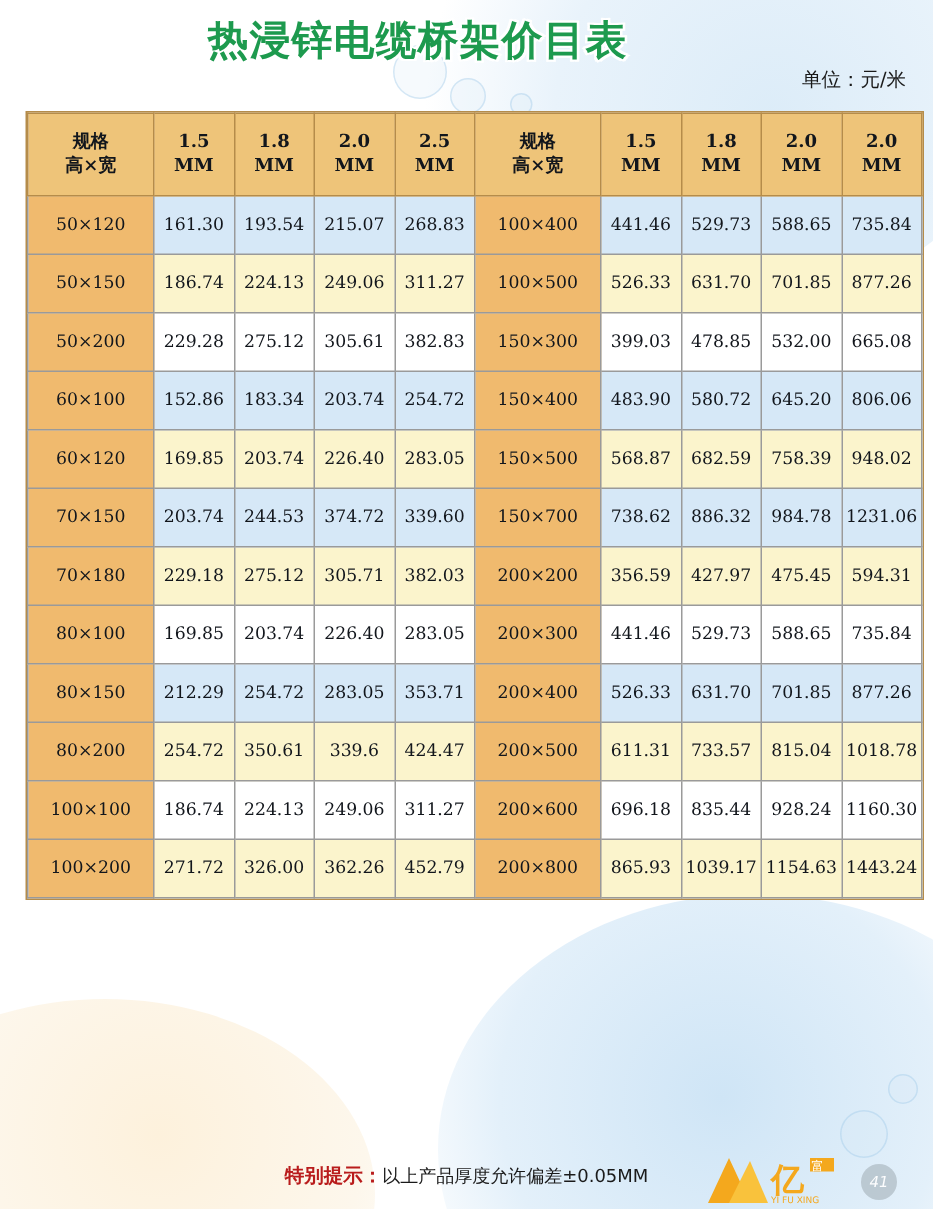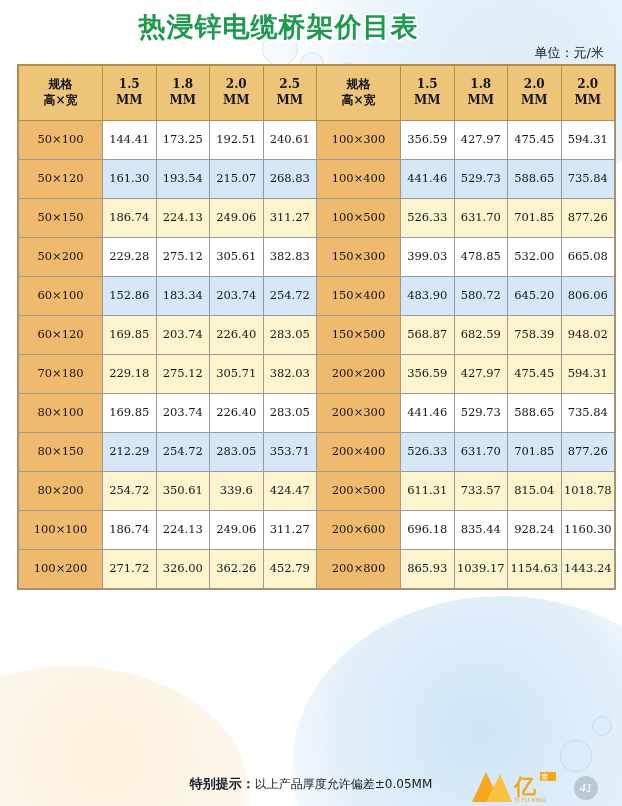--- a/index.html
+++ b/index.html
@@ -90,21 +90,21 @@
     top: 44px;
     font-family: "DejaVu Sans", sans-serif;
     font-size: 13px;
     color: #1a1a1a;
     z-index: 5;
   }
   
   .table-wrap {
     position: absolute;
     left: 18px;
-    top: 65px;
+    top: 75px;
     width: 586px;
     z-index: 4;
   }
   table.price {
     border-collapse: collapse;
     width: 586px;
     table-layout: fixed;
     background: #ffffff;
     box-shadow: 0 0 0 1px #b58c4a;
   }
@@ -141,21 +141,21 @@
     position: absolute;
     left: 0;
     top: 775px;
     width: 622px;
     text-align: center;
     font-family: "DejaVu Sans", sans-serif;
     font-size: 12px;
     z-index: 5;
   }
   .footer .tip {
-    color: #0f172a;
+    color: #b91c1c;
     font-weight: bold;
     font-size: 13px;
   }
   .footer .note { color: #1a1a1a; }
   
   .logo {
     position: absolute;
     right: 44px;
     bottom: 2px;
     height: 36px;
@@ -254,32 +254,20 @@
             <span class="l1">2.0</span>
             <span class="l2">MM</span>
           </th>
           <th>
             <span class="l1">2.0</span>
             <span class="l2">MM</span>
           </th>
         </tr>
       </thead>
       <tbody id="price-body">
-          <tr class="band-white">
-            <td class="spec">50×100</td>
-            <td class="val">144.41</td>
-            <td class="val">173.25</td>
-            <td class="val">192.51</td>
-            <td class="val">240.61</td>
-            <td class="spec">100×300</td>
-            <td class="val">356.59</td>
-            <td class="val">427.97</td>
-            <td class="val">475.45</td>
-            <td class="val">594.31</td>
-          </tr>
           <tr class="band-blue">
             <td class="spec">50×120</td>
             <td class="val">161.30</td>
             <td class="val">193.54</td>
             <td class="val">215.07</td>
             <td class="val">268.83</td>
             <td class="spec">100×400</td>
             <td class="val">441.46</td>
             <td class="val">529.73</td>
             <td class="val">588.65</td>
@@ -326,20 +314,32 @@
             <td class="val">169.85</td>
             <td class="val">203.74</td>
             <td class="val">226.40</td>
             <td class="val">283.05</td>
             <td class="spec">150×500</td>
             <td class="val">568.87</td>
             <td class="val">682.59</td>
             <td class="val">758.39</td>
             <td class="val">948.02</td>
           </tr>
+          <tr class="band-blue">
+            <td class="spec">70×150</td>
+            <td class="val">203.74</td>
+            <td class="val">244.53</td>
+            <td class="val">374.72</td>
+            <td class="val">339.60</td>
+            <td class="spec">150×700</td>
+            <td class="val">738.62</td>
+            <td class="val">886.32</td>
+            <td class="val">984.78</td>
+            <td class="val">1231.06</td>
+          </tr>
           <tr class="band-yellow">
             <td class="spec">70×180</td>
             <td class="val">229.18</td>
             <td class="val">275.12</td>
             <td class="val">305.71</td>
             <td class="val">382.03</td>
             <td class="spec">200×200</td>
             <td class="val">356.59</td>
             <td class="val">427.97</td>
             <td class="val">475.45</td>

